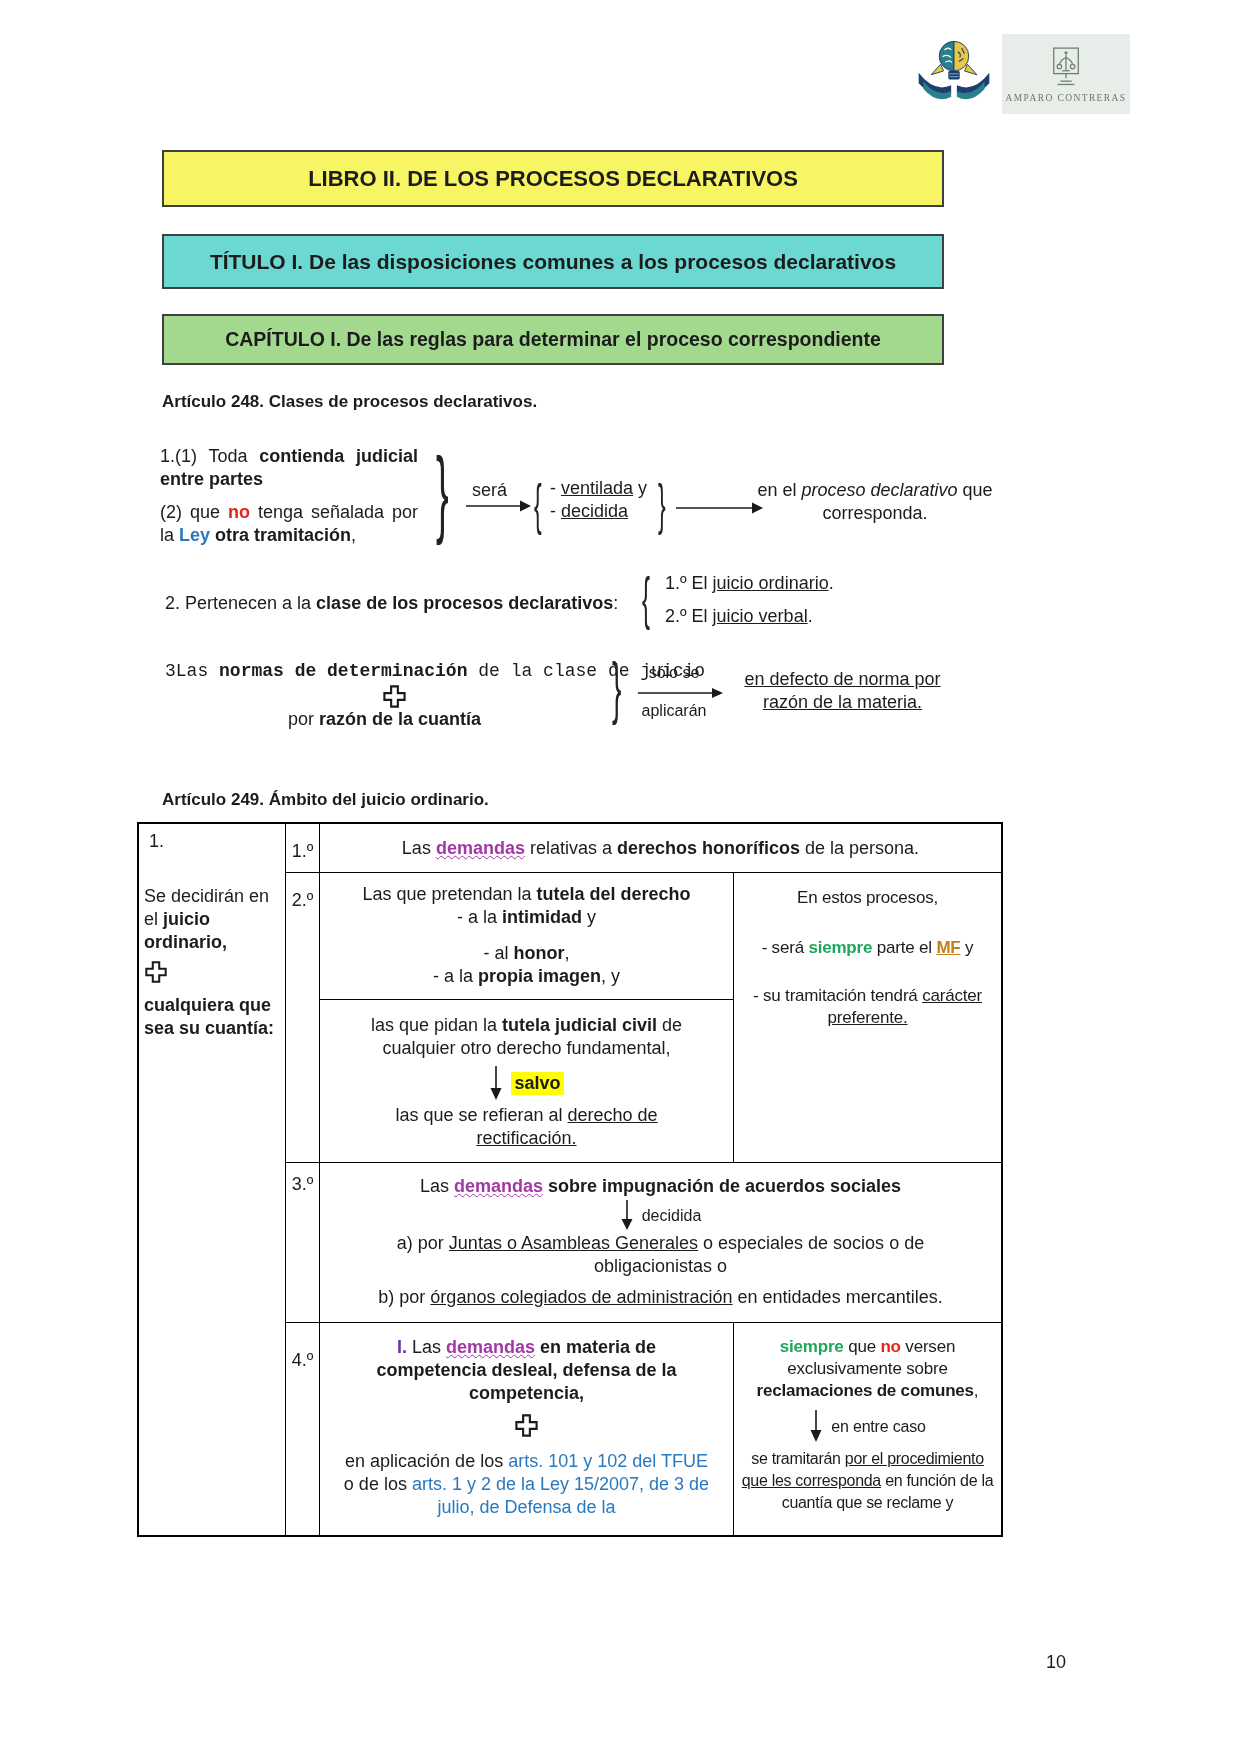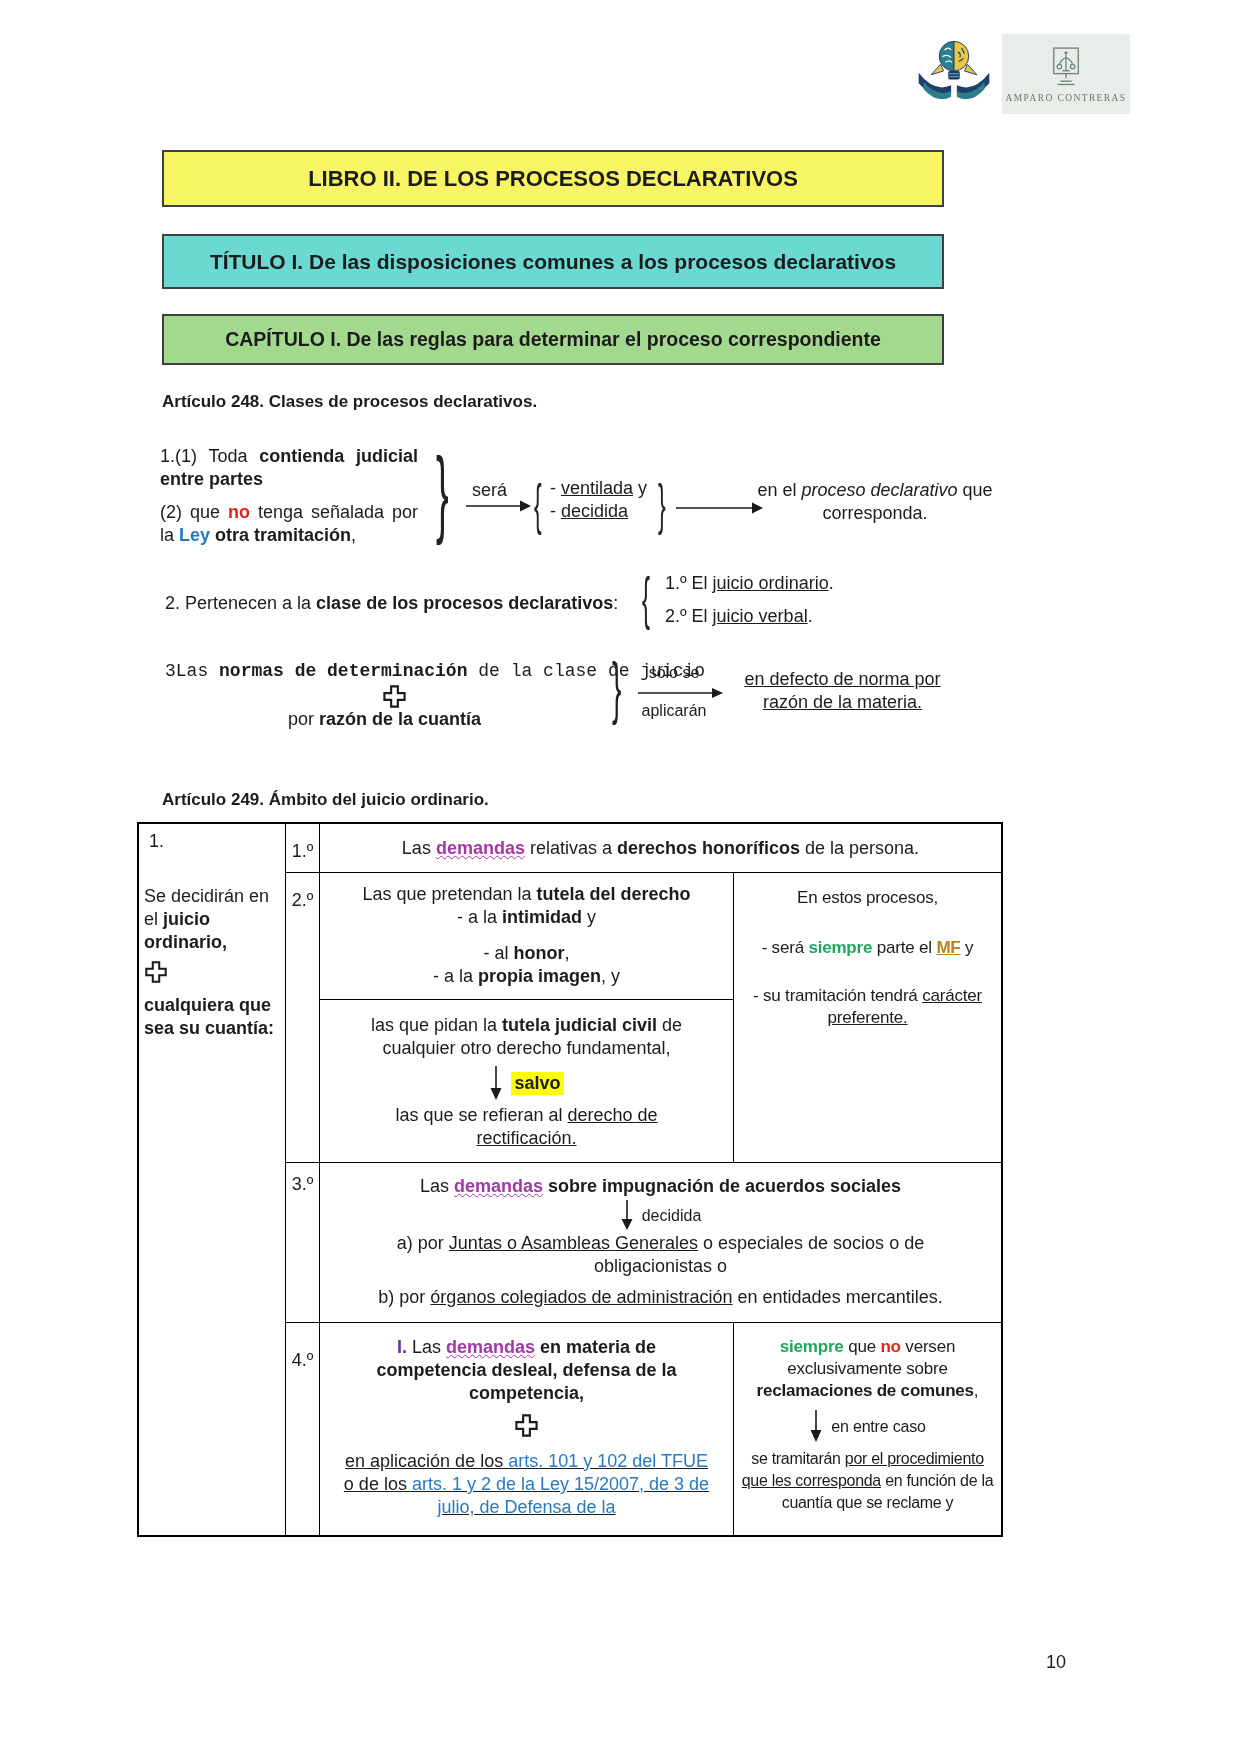--- a/index.html
+++ b/index.html
@@ -226,21 +226,21 @@
     <div class="cell bl bt ordcell" style="grid-row:5;grid-column:2;padding-top:26px;">
       <span>4.º</span>
     </div>
     <div class="cell bl bt ctr" style="grid-row:5;grid-column:3;padding-top:13px;">
       <div style="width:352px;margin:0 auto;"><span class="ipur">I.</span><span> Las </span><span class="pur">demandas</span><span class="b"> en materia de competencia desleal, defensa de la competencia,</span></div>
       <div style="margin:8px 0 6px 0;">
         <svg width="25" height="25" viewBox="0 0 26 26">
           <path d="M9.5 2.5 h7 v7 h7 v7 h-7 v7 h-7 v-7 h-7 v-7 h7 z" fill="#ffffff" stroke="#1a1a1a" stroke-width="2.2"></path>
         </svg>
       </div>
-      <div style="width:368px;margin:5px auto;text-decoration:underline;"><span>en aplicación de los </span><span class="link">arts. 101 y 102 del TFUE</span><span> o de los </span><span class="link">arts. 1 y 2 de la Ley 15/2007, de 3 de julio, de Defensa de la</span></div>
+      <div style="width:368px;margin:5px auto;"><span>en aplicación de los </span><span class="link">arts. 101 y 102 del TFUE</span><span> o de los </span><span class="link">arts. 1 y 2 de la Ley 15/2007, de 3 de julio, de Defensa de la</span></div>
     </div>
     <div class="cell bl bt ctr r4b" style="grid-row:5;grid-column:4;padding:13px 2px 0 2px;">
       <div style="width:246px;margin:0 auto;"><span class="grn">siempre</span><span> que </span><span class="red">no</span><span> versen exclusivamente sobre </span><span class="b">reclamaciones de comunes</span><span>,</span></div>
       <div class="arrow-row" style="margin:8px 0 6px 0;">
         <svg width="14" height="32" viewBox="0 0 14 32">
           <line x1="7" y1="0" x2="7" y2="20" stroke="#1a1a1a" stroke-width="1.6"></line>
             <polygon points="1.5,20 12.5,20 7,32" fill="#1a1a1a"></polygon>
         </svg>
         <span class="small-lbl">en entre caso</span>
       </div>

